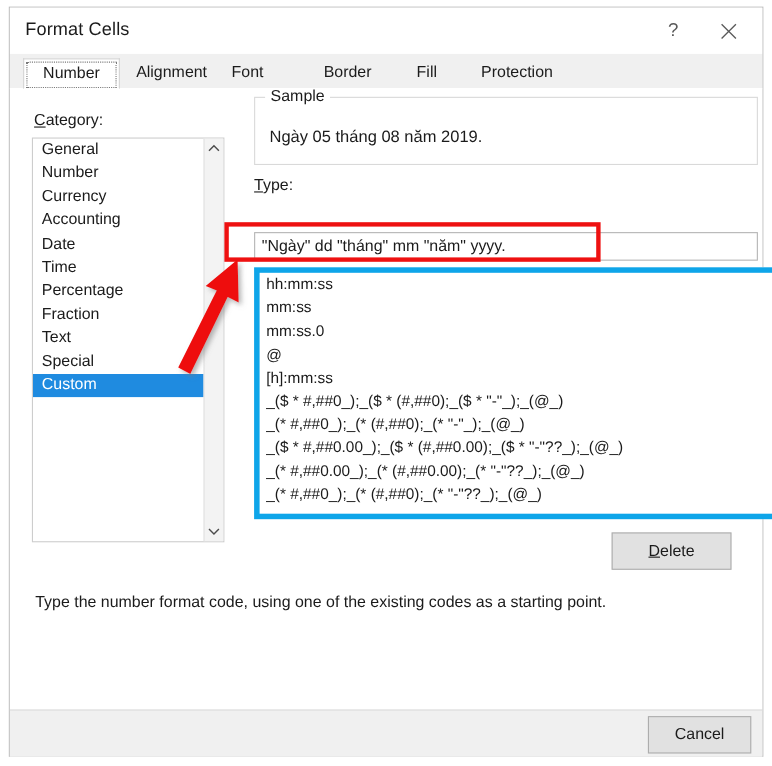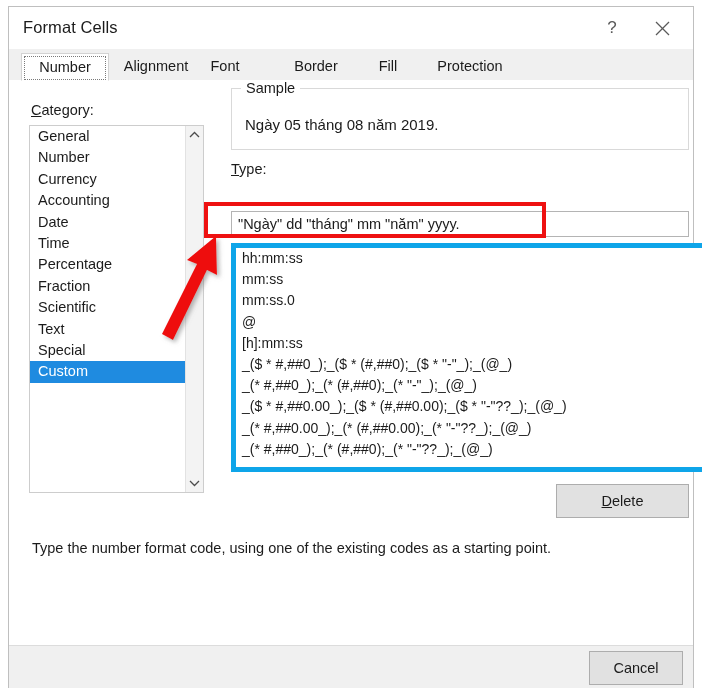--- a/index.html
+++ b/index.html
@@ -268,21 +268,21 @@
     color: #1b1b1b;
     text-align: center;
     cursor: default;
     display: flex;
     align-items: center;
     justify-content: center;
   }
   #delete-button {
     left: 547px;
     top: 404px;
-    width: 133px;
+    width: 109px;
     height: 34px;
   }
 
   
   #hint-text {
     left: 23px;
     top: 460px;
     font-size: 14.5px;
     color: #1b1b1b;
   }
@@ -384,21 +384,20 @@
       <div id="category-box">
         <div id="category-list">
             <div class="cat-item">General</div>
             <div class="cat-item">Number</div>
             <div class="cat-item">Currency</div>
             <div class="cat-item">Accounting</div>
             <div class="cat-item">Date</div>
             <div class="cat-item">Time</div>
             <div class="cat-item">Percentage</div>
             <div class="cat-item">Fraction</div>
-            <div class="cat-item">Scientific</div>
             <div class="cat-item">Text</div>
             <div class="cat-item">Special</div>
             <div class="cat-item selected">Custom</div>
           </div>
         <div class="vscroll">
           <div class="sb-arrow up">
             <svg width="11" height="8" viewBox="0 0 11 8">
                 <polyline points="1,6 5.5,1.5 10,6" fill="none" stroke="#4c4c4c" stroke-width="1.3"></polyline>
               </svg>
           </div>

